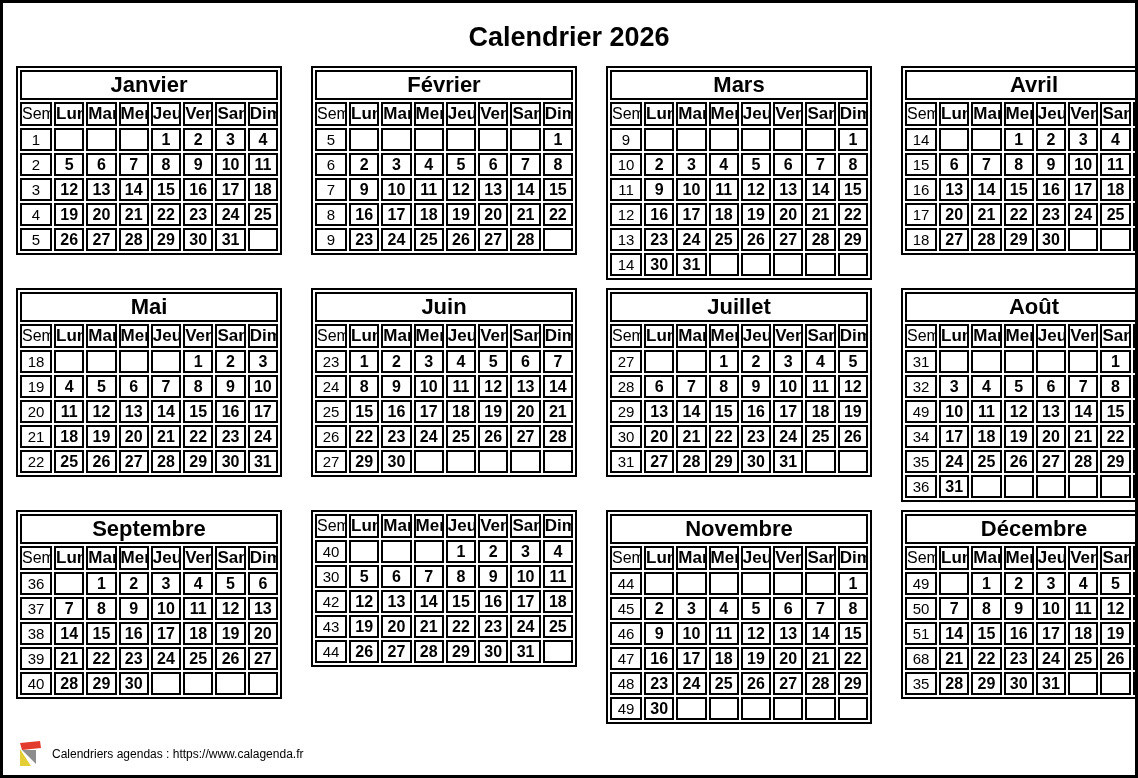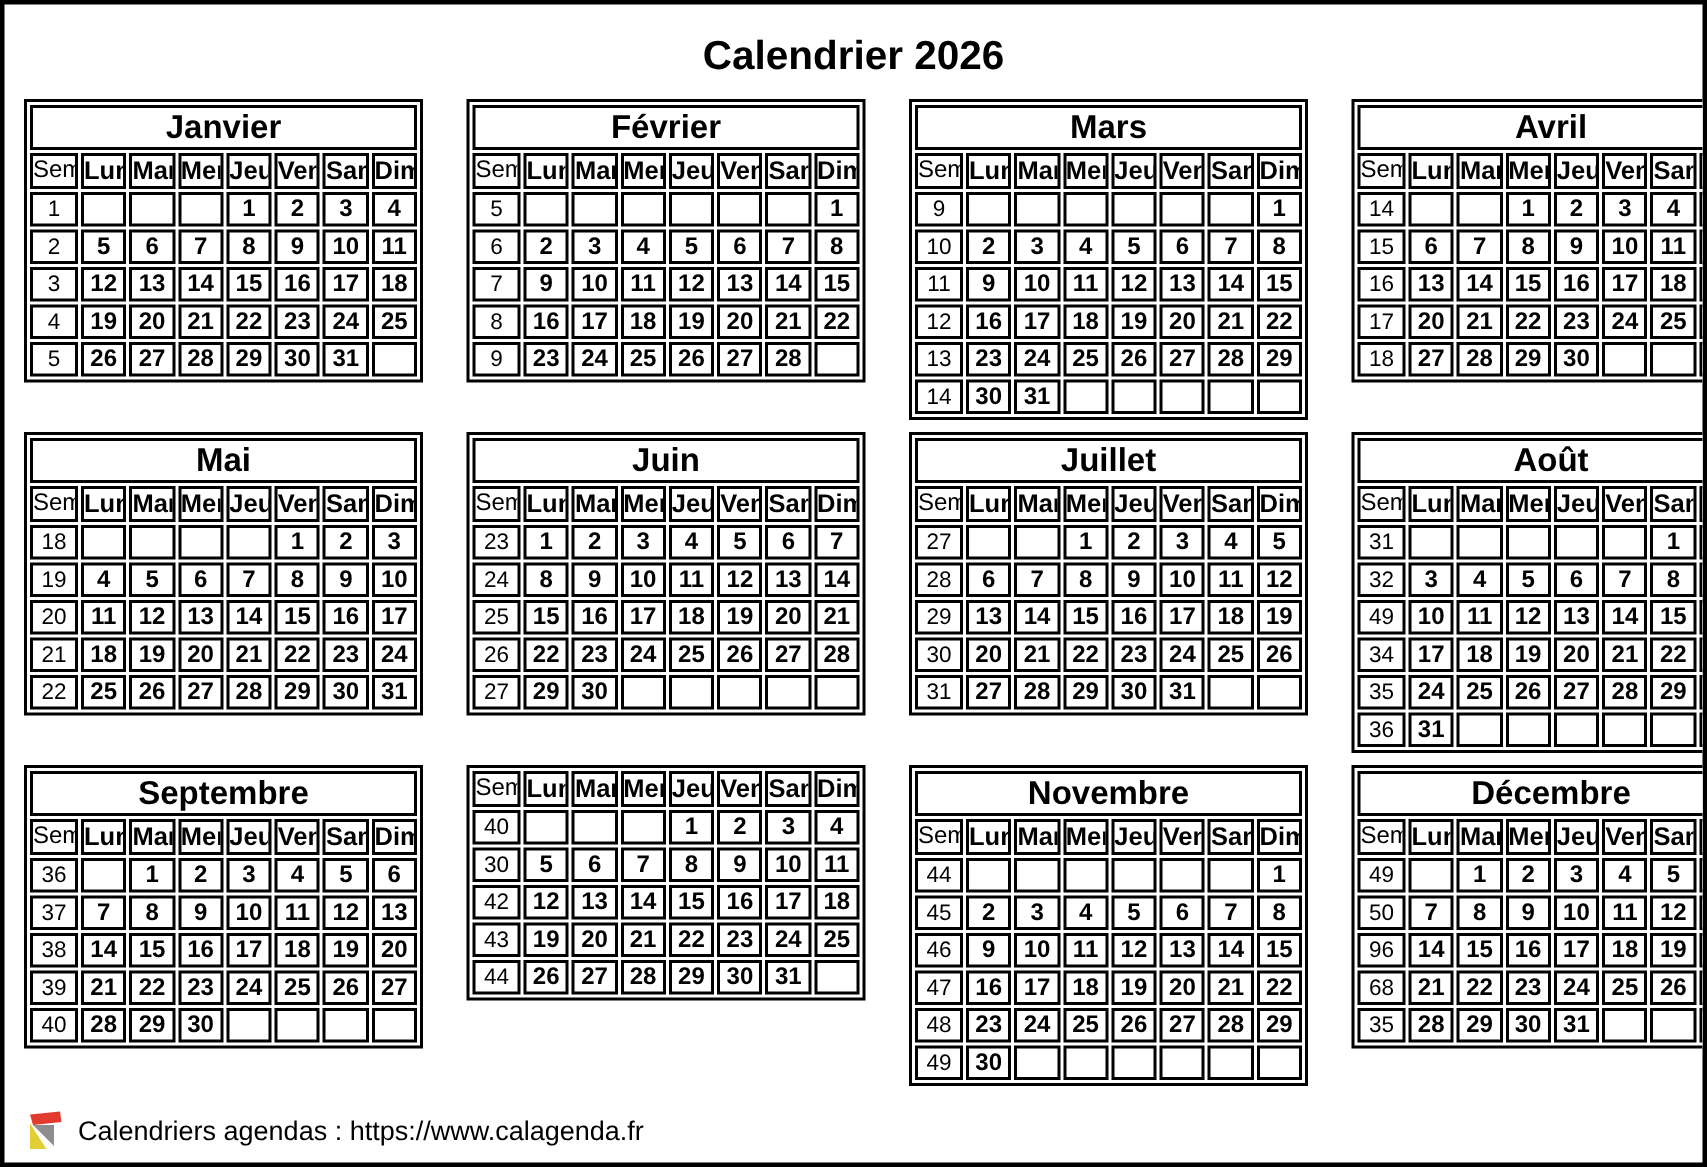--- a/index.html
+++ b/index.html
@@ -78,21 +78,21 @@
   }
   .footer {
     position: absolute;
     left: 15px;
     bottom: 7px;
     display: flex;
     align-items: center;
     gap: 10px;
   }
   .footer-text {
-    font-size: 18px;
+    font-size: 12px;
     color: #000;
     text-decoration: none;
   }
   .logo { display: block; }
 </style>
 </head>
 <body>
 
 <div class="page">
 
@@ -1012,21 +1012,21 @@
             <td class="semnum">50</td>
             <td class="day">7</td>
             <td class="day">8</td>
             <td class="day">9</td>
             <td class="day">10</td>
             <td class="day">11</td>
             <td class="day">12</td>
             <td class="day">13</td>
           </tr>
           <tr>
-            <td class="semnum">96</td>
+            <td class="semnum">51</td>
             <td class="day">14</td>
             <td class="day">15</td>
             <td class="day">16</td>
             <td class="day">17</td>
             <td class="day">18</td>
             <td class="day">19</td>
             <td class="day">20</td>
           </tr>
           <tr>
             <td class="semnum">68</td>

